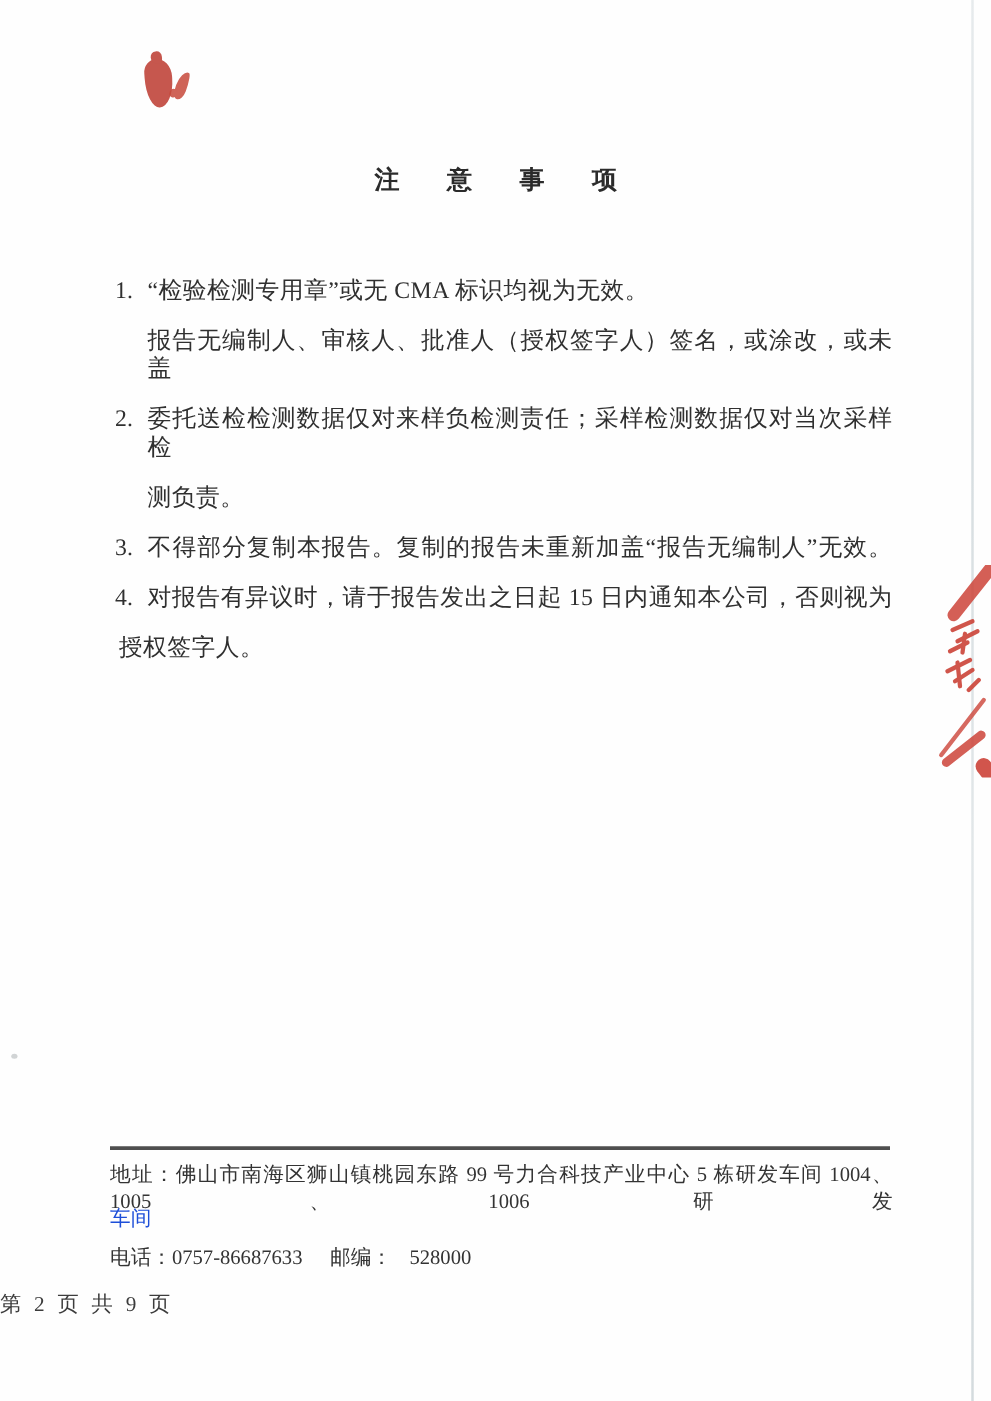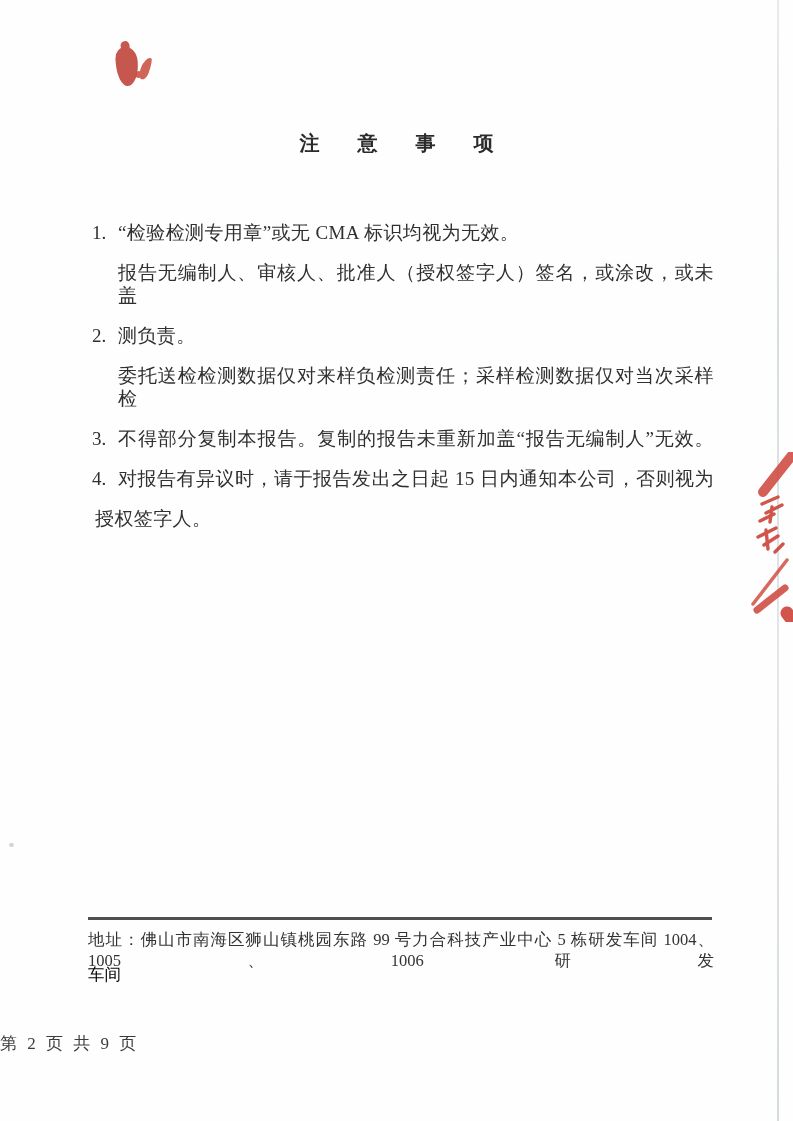--- a/index.html
+++ b/index.html
@@ -70,21 +70,21 @@
     position:absolute; left:88px; top:917px; width:624px; height:2.5px;
     background:#4f4f4f;
   }
   .addr1 {
     position:absolute; left:88px; top:929px; width:626px;
     font-size:16.5px; line-height:21px; color:#333;
     text-align:justify; text-align-last:justify;
   }
   .addr2 {
     position:absolute; left:88px; top:964px;
-    font-size:16.5px; line-height:21px; color:#000000;
+    font-size:16.5px; line-height:21px; color:#1d4ed8;
   }
   .phone-row {
     position:absolute; left:88px; top:995px;
     font-size:16.5px; line-height:21px; color:#333;
   }
   .phone-row .postal-label { margin-left:22px; }
   .phone-row .postal-value { margin-left:14px; }
 
   .page-num {
     position:absolute; top:1032px; left:0; width:100%;
@@ -107,22 +107,22 @@
   <div class="items">
 
     <div class="item">
       <span class="num">1.</span>
       <div class="line">“检验检测专用章”或无 CMA 标识均视为无效。</div>
       <div class="line jf">报告无编制人、审核人、批准人（授权签字人）签名，或涂改，或未盖</div>
     </div>
 
     <div class="item">
       <span class="num">2.</span>
+      <div class="line jf">委托送检检测数据仅对来样负检测责任；采样检测数据仅对当次采样检</div>
       <div class="line">测负责。</div>
-      <div class="line jf">委托送检检测数据仅对来样负检测责任；采样检测数据仅对当次采样检</div>
     </div>
 
     <div class="item">
       <span class="num">3.</span>
       <div class="line jf">不得部分复制本报告。复制的报告未重新加盖“报告无编制人”无效。</div>
     </div>
 
     <div class="item">
       <span class="num">4.</span>
       <div class="line jf">对报告有异议时，请于报告发出之日起 15 日内通知本公司，否则视为</div>
@@ -148,16 +148,19 @@
     <path d="M40 161 L46 169" stroke="#cc4338" stroke-width="13" stroke-linecap="round" fill="none" opacity="0.9"></path>
   </svg>
 
   <div class="speck"></div>
 
   <div class="footer-rule"></div>
 
   <div class="addr1">地址：佛山市南海区狮山镇桃园东路 99 号力合科技产业中心 5 栋研发车间 1004、1005、1006 研发</div>
   <div class="addr2">车间</div>
 
+  <div class="phone-row">
+    <span>电话：</span><span>0757-86687633</span><span class="postal-label">邮编：</span><span class="postal-value">528000</span>
+  </div>
 
   <div class="page-num">第 2 页 共 9 页</div>
 
 </div>
 
 </body></html>

